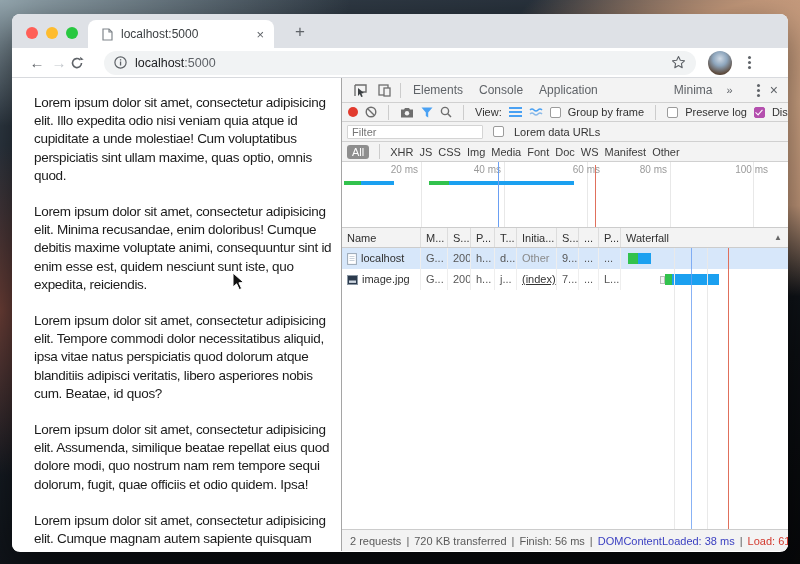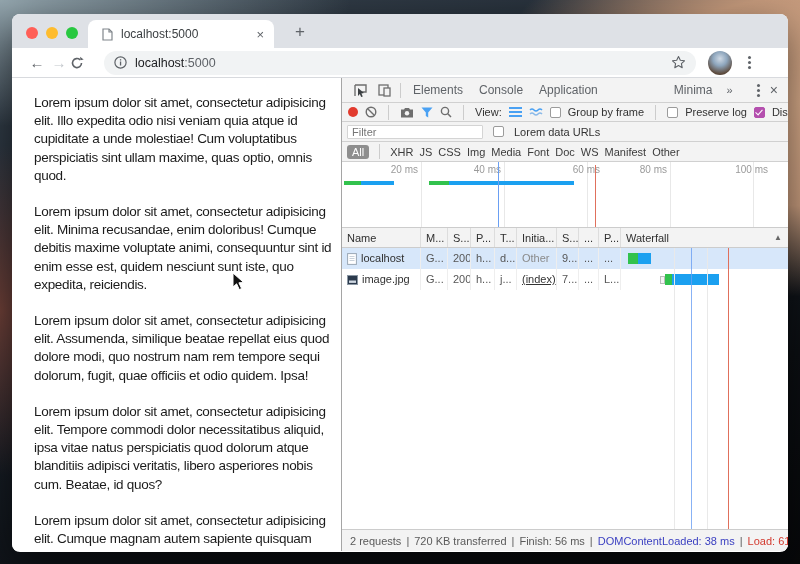--- a/index.html
+++ b/index.html
@@ -168,22 +168,22 @@
           <i></i>
           <i></i>
         </span>
     </div>
 
     <div class="content">
 
       <div class="webpage">
         <p>Lorem ipsum dolor sit amet, consectetur adipisicing elit. Illo expedita odio nisi veniam quia atque id cupiditate a unde molestiae! Cum voluptatibus perspiciatis sint ullam maxime, quas optio, omnis quod.</p>
         <p>Lorem ipsum dolor sit amet, consectetur adipisicing elit. Minima recusandae, enim doloribus! Cumque debitis maxime voluptate animi, consequuntur sint id enim esse est, quidem nesciunt sunt iste, quo expedita, reiciendis.</p>
+        <p>Lorem ipsum dolor sit amet, consectetur adipisicing elit. Tempore commodi dolor necessitatibus aliquid, ipsa vitae natus perspiciatis quod dolorum atque blanditiis adipisci veritatis, libero asperiores nobis cum. Beatae, id quos?</p>
         <p>Lorem ipsum dolor sit amet, consectetur adipisicing elit. Assumenda, similique beatae repellat eius quod dolore modi, quo nostrum nam rem tempore sequi dolorum, fugit, quae officiis et odio quidem. Ipsa!</p>
-        <p>Lorem ipsum dolor sit amet, consectetur adipisicing elit. Tempore commodi dolor necessitatibus aliquid, ipsa vitae natus perspiciatis quod dolorum atque blanditiis adipisci veritatis, libero asperiores nobis cum. Beatae, id quos?</p>
         <p>Lorem ipsum dolor sit amet, consectetur adipisicing elit. Cumque magnam autem sapiente quisquam enim sequi nulla incidunt, at illum eveniet delectus, rem cupiditate ut repudiandae, quis nihil officia non id.</p>
 
         <span class="cursor">
           <svg width="13" height="19" viewBox="0 0 13 19">
               <path d="M1 1 L1 15 L4.6 11.8 L7.3 17.6 L9.6 16.5 L6.9 10.8 L11.7 10.5 Z" fill="#111" stroke="#fff" stroke-width="1"></path>
             </svg>
         </span>
       </div>
 
       <div class="devtools">

